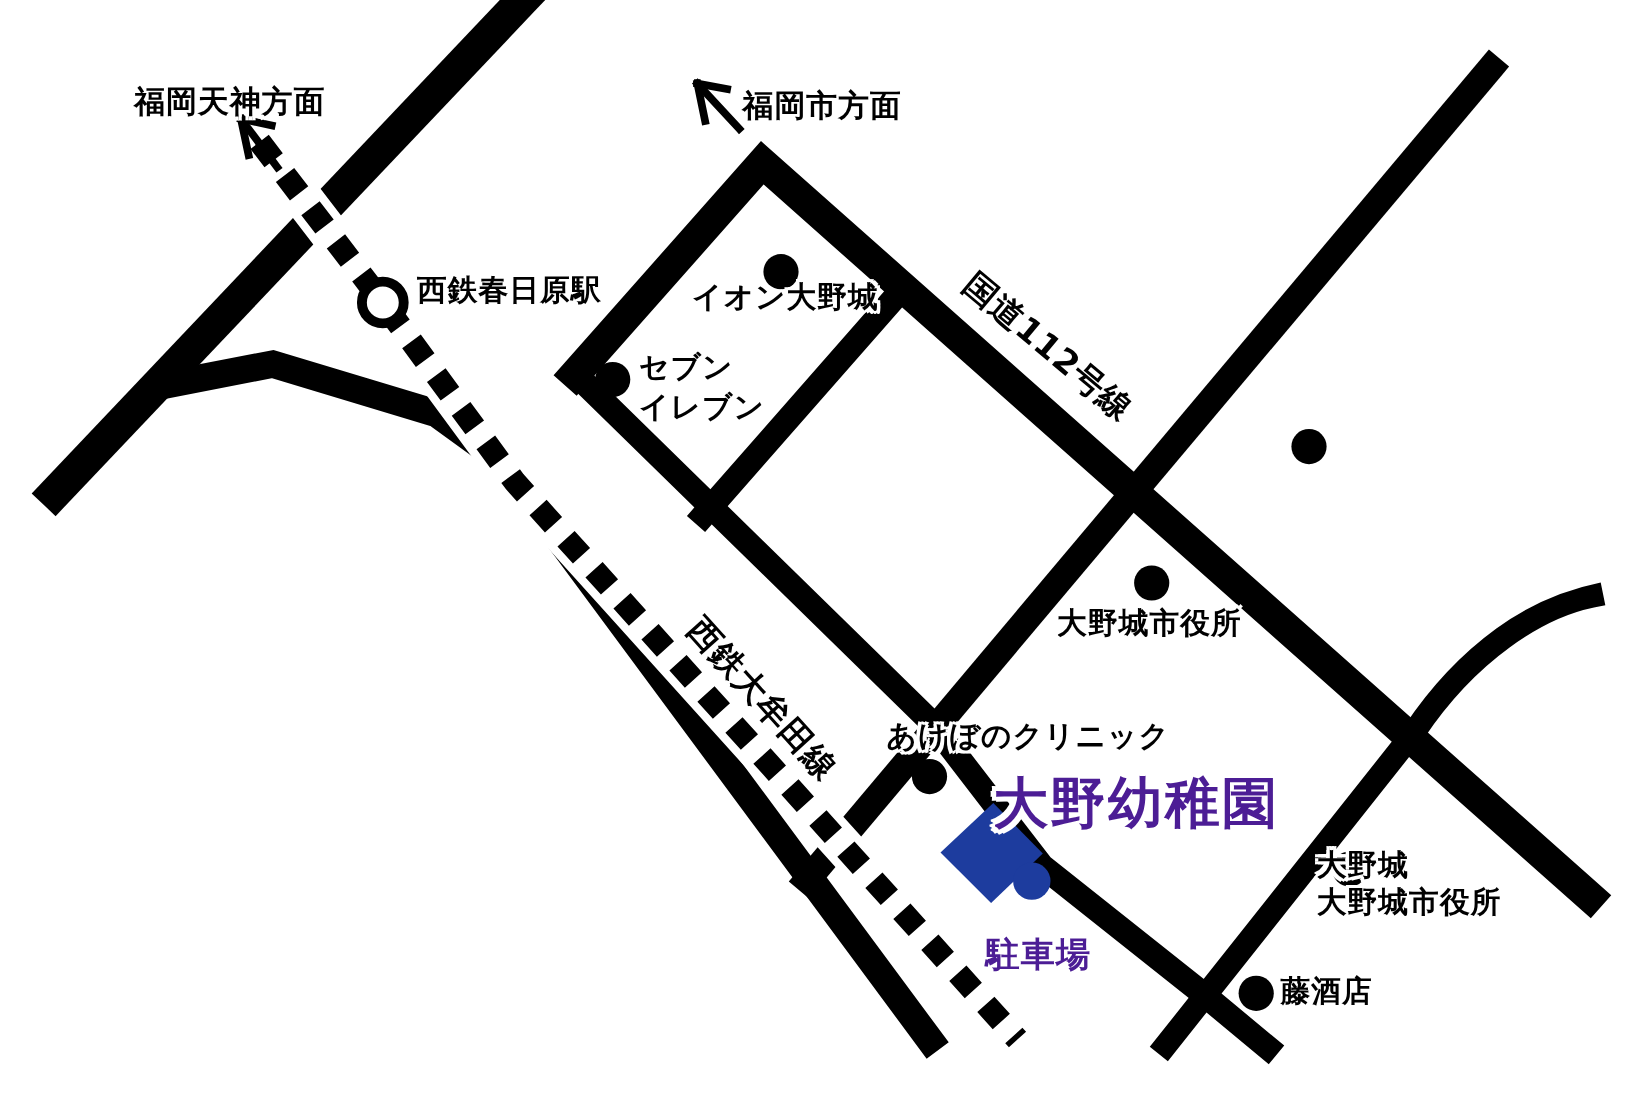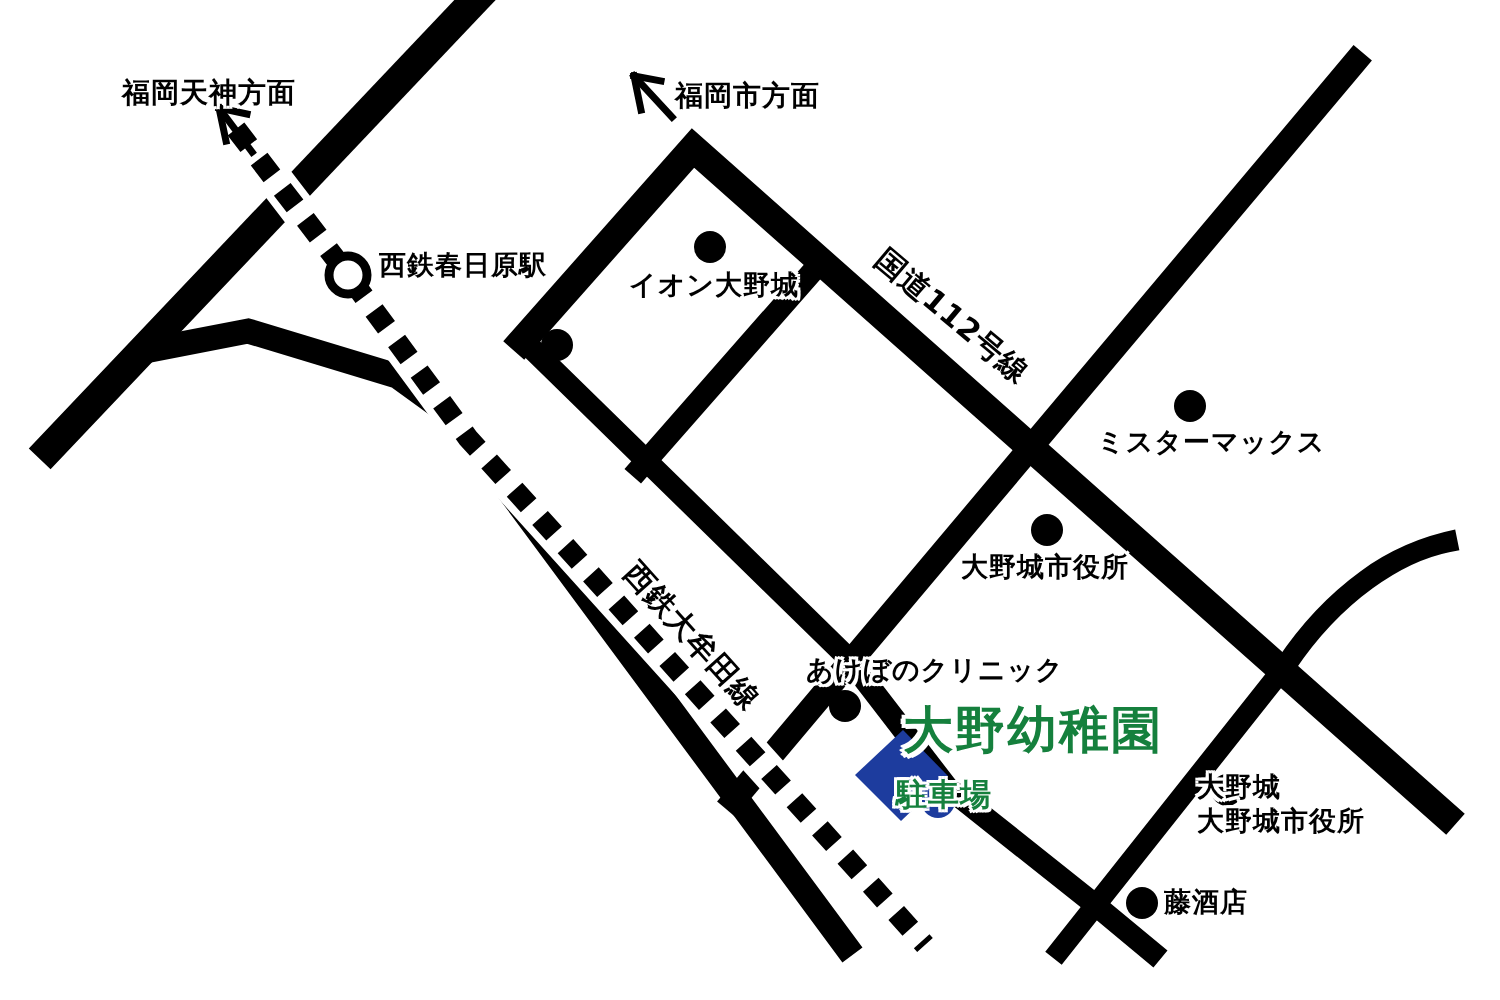--- a/index.html
+++ b/index.html
@@ -17,21 +17,21 @@
     color:#000;
     font-size:27px;
     line-height:36px;
     white-space:nowrap;
     letter-spacing:1px;
     text-shadow:-3px -3px 0 #fff,3px -3px 0 #fff,-3px 3px 0 #fff,3px 3px 0 #fff,
                 -3px 0 0 #fff,3px 0 0 #fff,0 -3px 0 #fff,0 3px 0 #fff;
   }
   .label.big-dir{font-size:28px;}
   .label.rotated{transform:translate(-50%,-50%) rotate(var(--rot));transform-origin:center;}
-  .label.blue{color:#15803d;}
+  .label.blue{color:#4c1d95;}
   .label.destination{
     font-size:50px;
     letter-spacing:2px;
     text-shadow:-4px -4px 0 #fff,4px -4px 0 #fff,-4px 4px 0 #fff,4px 4px 0 #fff,
                 -5px 0 0 #fff,5px 0 0 #fff,0 -5px 0 #fff,0 5px 0 #fff;
   }
   .label.parking-label{font-size:31px;}
   .two-line span{display:block;}
 </style>
 </head>
@@ -77,32 +77,35 @@
     <circle cx="1142" cy="903" r="16" fill="#000"></circle>
   </svg>
 
   <div class="label big-dir" style="left:122px;top:75px;">福岡天神方面</div>
   <div class="label big-dir" style="left:675px;top:78px;">福岡市方面</div>
 
   <div class="label" style="left:379px;top:247px;">西鉄春日原駅</div>
   <div class="label rotated" style="--rot:48deg;left:692px;top:636px;font-size:30px;">西鉄大牟田線</div>
   <div class="label rotated" style="--rot:40deg;left:952px;top:316px;font-size:30px;">国道112号線</div>
 
-  <div class="label" style="left:629px;top:267px;">イオン大野城</div>
+  <div class="label" style="left:629px;top:253px;">イオン大野城</div>
 
+  <div class="label two-line" style="left:581px;top:317px;">
+    <span>セブン</span>
+    <span>イレブン</span>
+  </div>
 
-  <div class="label" style="left:1097px;top:424px;">ミスターマックス</div>
 
   <div class="label" style="left:961px;top:549px;">大野城市役所</div>
 
   <div class="label" style="left:806px;top:652px;">あけぼのクリニック</div>
 
   <div class="label two-line" style="left:1197px;top:770px;line-height:34px;">
     <span>大野城</span>
     <span>大野城市役所</span>
   </div>
 
   <div class="label" style="left:1164px;top:884px;">藤酒店</div>
 
   <div class="label blue destination" style="left:903px;top:712px;">大野幼稚園</div>
-  <div class="label blue parking-label" style="left:896px;top:776px;">駐車場</div>
+  <div class="label blue parking-label" style="left:896px;top:850px;">駐車場</div>
 
 </div>
 
 </body></html>

